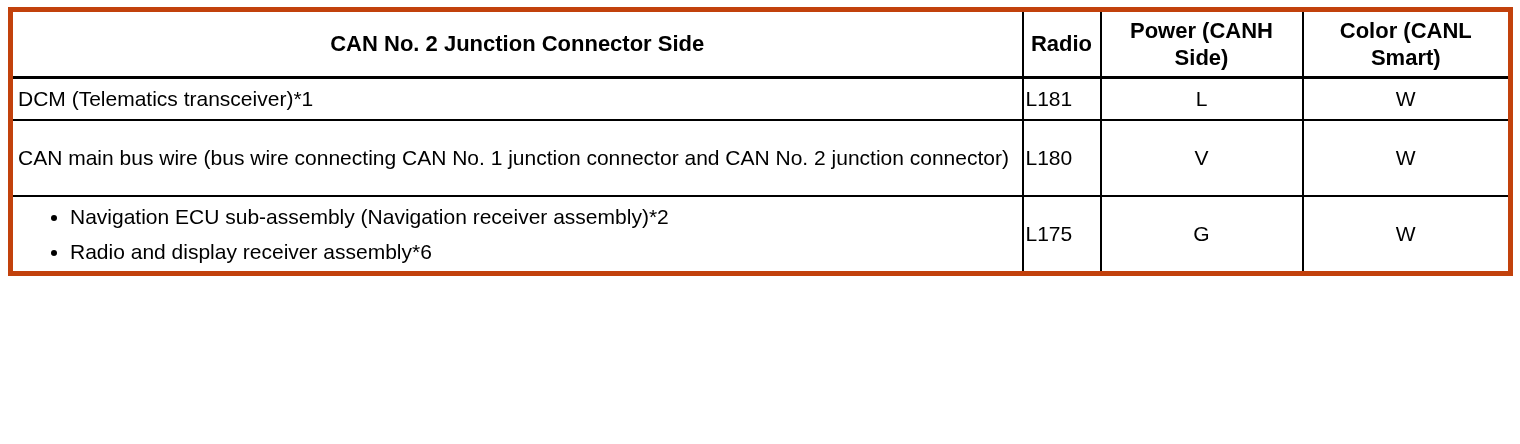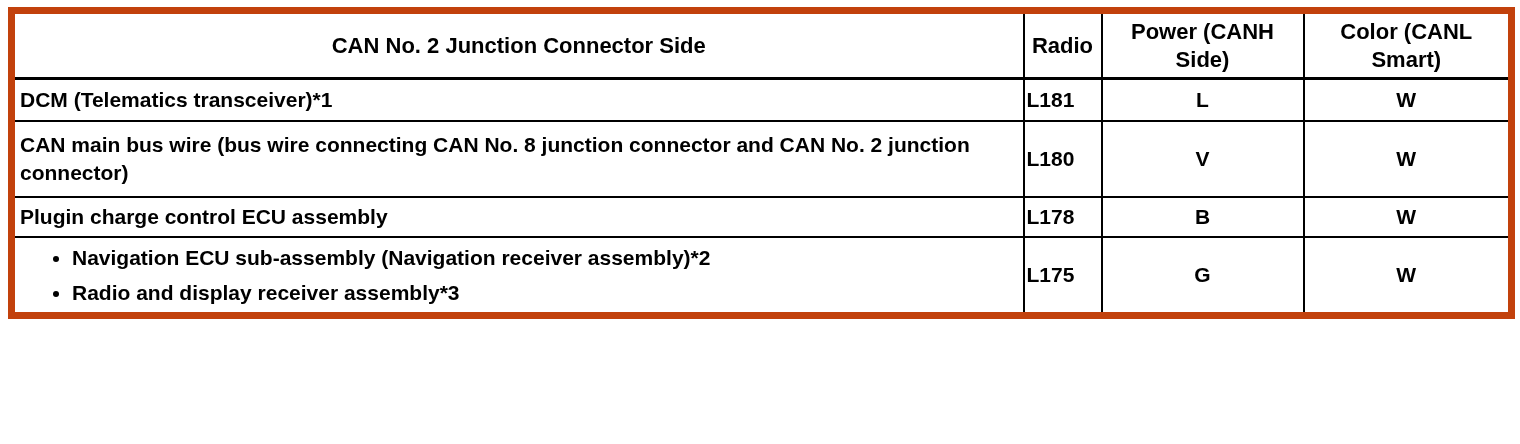--- a/index.html
+++ b/index.html
@@ -14,29 +14,28 @@
     height: 444px;
     background: #ffffff;
     box-sizing: border-box;
     overflow: hidden;
   }
   table.wiring {
     border-collapse: collapse;
     table-layout: fixed;
     width: 1500px;
     margin: 7px 0 0 8px;
-    border: 7px solid #c2410c;
+    border: 5px solid #c2410c;
   }
   table.wiring th,
   table.wiring td {
     border: 2px solid #000000;
     vertical-align: middle;
     box-sizing: border-box;
     overflow: hidden;
-    font-weight: bold;
   }
   table.wiring th {
     border-bottom-width: 3px;
     font-size: 22px;
     font-weight: bold;
     text-align: center;
     line-height: 1.25;
     padding: 2px 4px;
   }
   tr.row-header   { height: 68px; }
@@ -85,36 +84,30 @@
       <th>Power (CANH Side)</th>
       <th>Color (CANL Smart)</th>
     </tr>
     <tr class="row-h42">
       <td class="device-cell">DCM (Telematics transceiver)*1</td>
       <td class="code-cell">L181</td>
       <td class="color-cell">L</td>
       <td class="color-cell">W</td>
     </tr>
     <tr class="row-h76">
-      <td class="device-cell">CAN main bus wire (bus wire connecting CAN No. 8 junction connector and CAN No. 2 junction connector)</td>
+      <td class="device-cell">CAN main bus wire (bus wire connecting CAN No. 1 junction connector and CAN No. 2 junction connector)</td>
       <td class="code-cell">L180</td>
       <td class="color-cell">V</td>
-      <td class="color-cell">W</td>
-    </tr>
-    <tr class="row-h40">
-      <td class="device-cell">Plugin charge control ECU assembly</td>
-      <td class="code-cell">L178</td>
-      <td class="color-cell">B</td>
       <td class="color-cell">W</td>
     </tr>
     <tr class="row-h76">
       <td class="device-cell">
         <ul class="device-list">
           <li>Navigation ECU sub-assembly (Navigation receiver assembly)*2</li>
-          <li>Radio and display receiver assembly*3</li>
+          <li>Radio and display receiver assembly*6</li>
         </ul>
       </td>
       <td class="code-cell">L175</td>
       <td class="color-cell">G</td>
       <td class="color-cell">W</td>
     </tr>
   </tbody>
     </table>
 </div>
 

